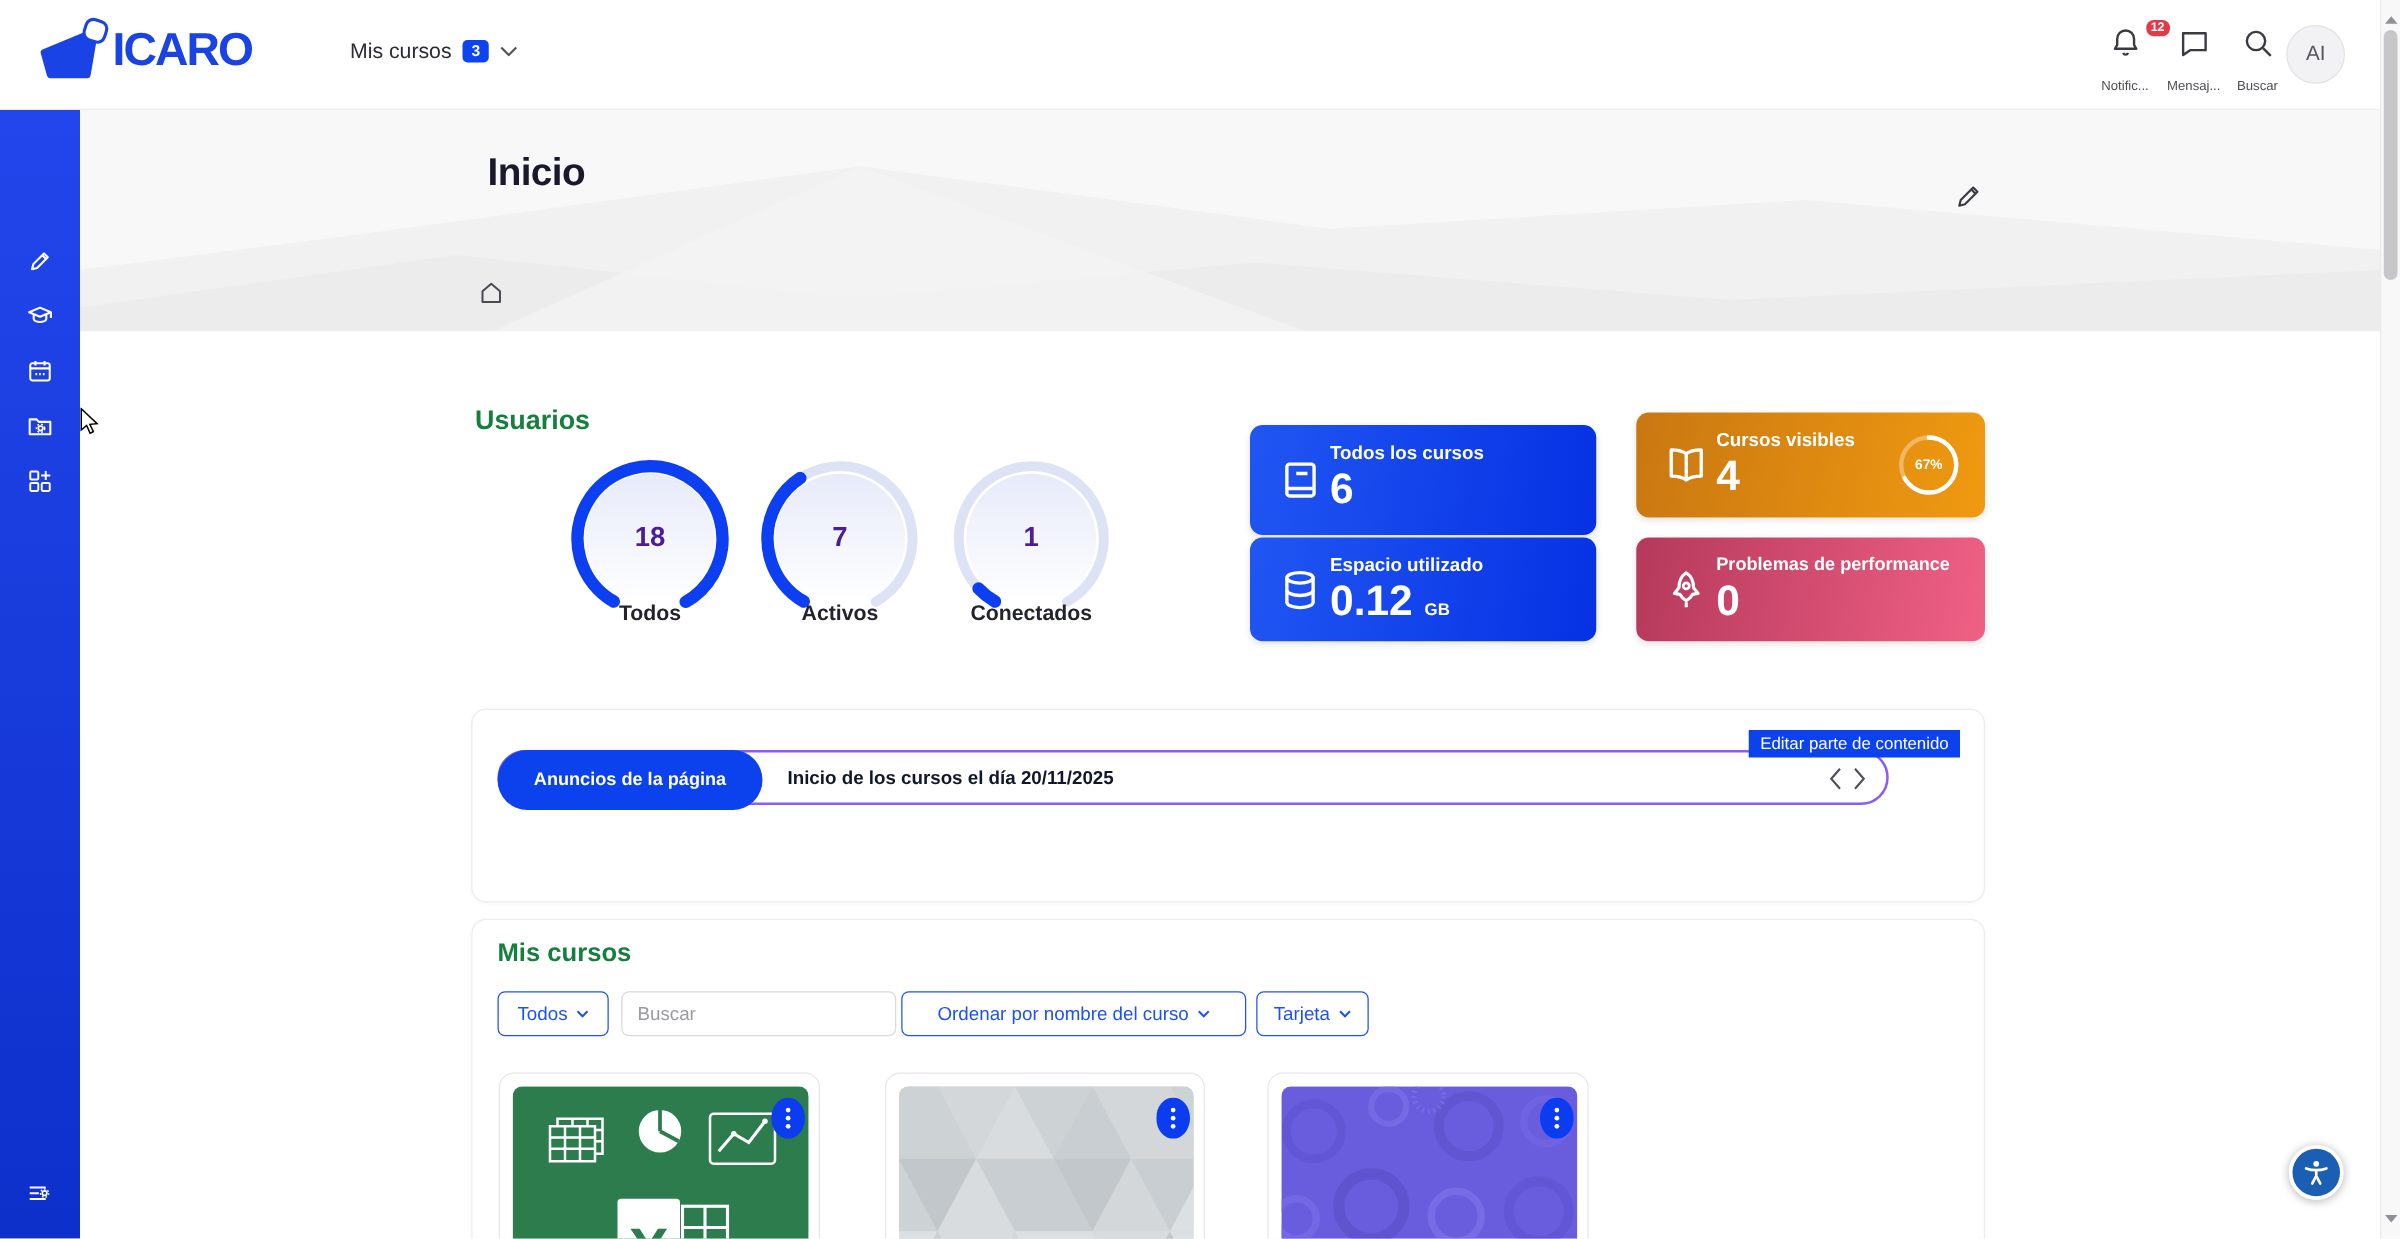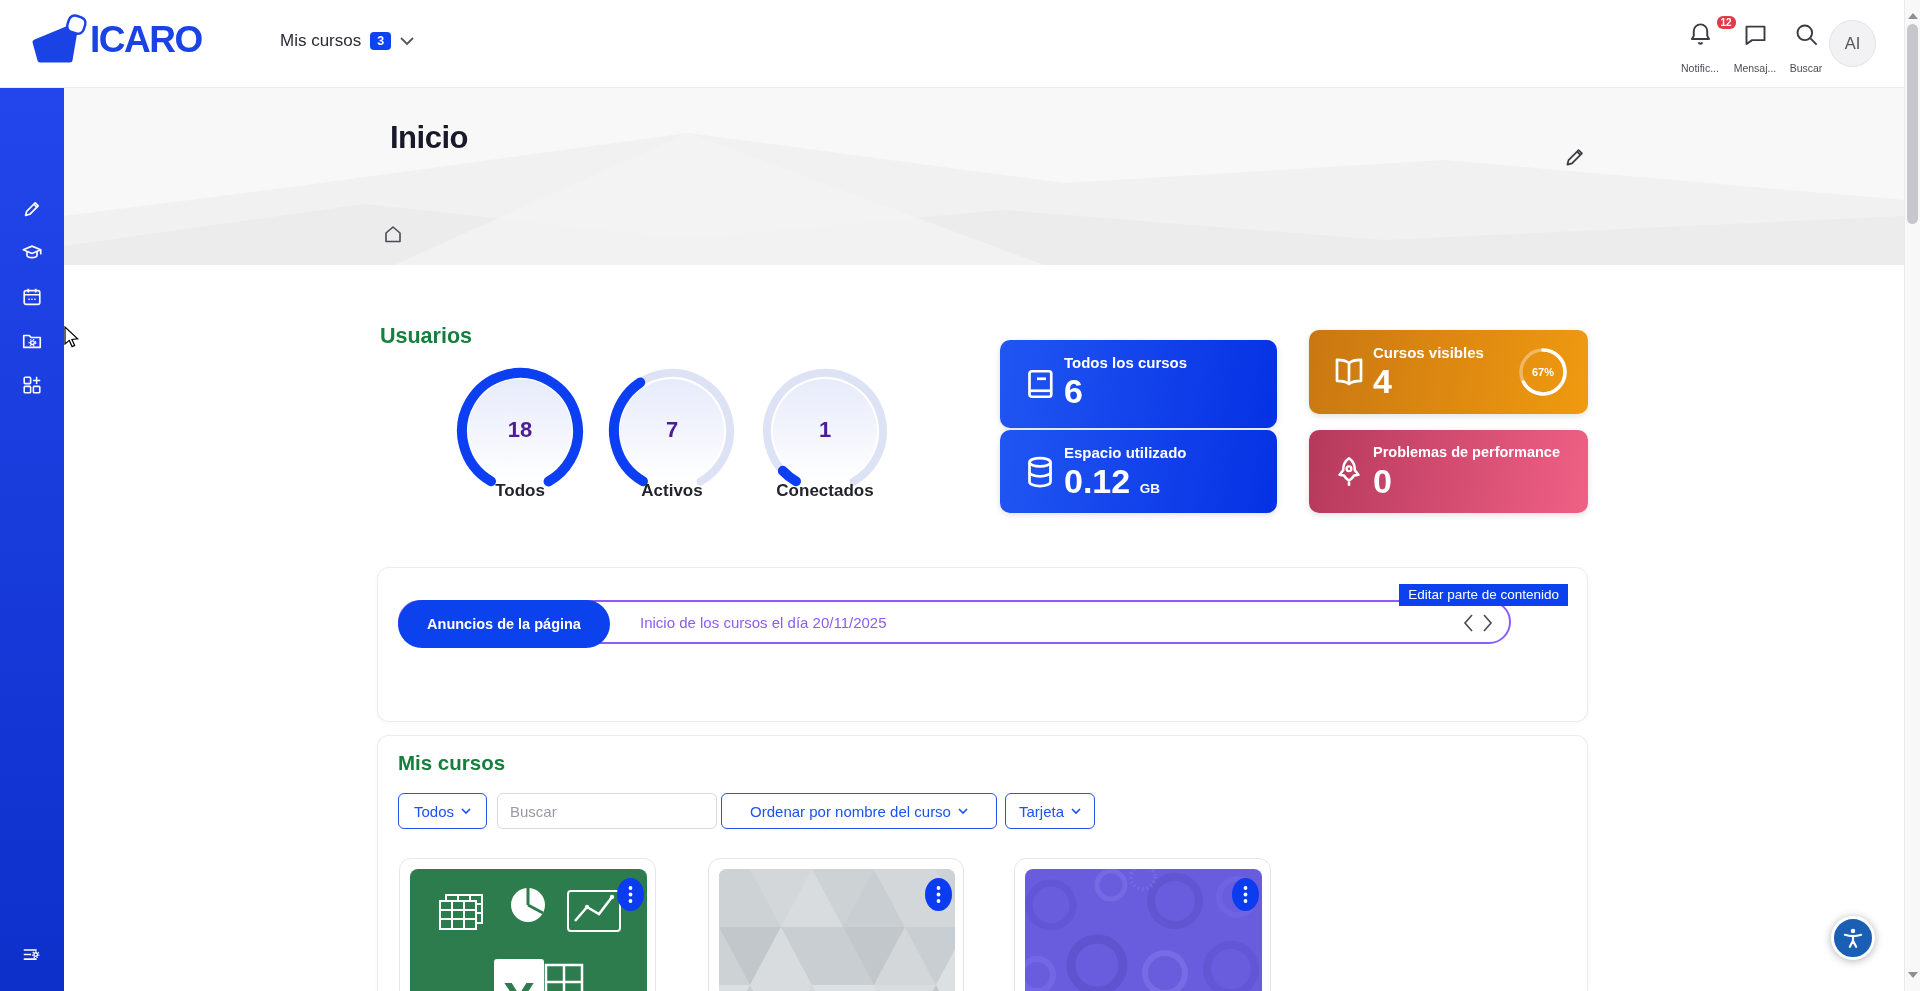--- a/index.html
+++ b/index.html
@@ -41,21 +41,21 @@
   .stat-title { position:absolute; left:64px; top:14px; font-size:15px; font-weight:700; white-space:nowrap; }
   .stat-value { position:absolute; left:64px; top:33px; font-size:34px; font-weight:800; line-height:1.1; }
   .stat-unit { font-size:13.5px; font-weight:700; }
   .ring-wrap { position:absolute; right:14px; top:11px; width:62px; height:62px; }
   .ring-text { position:absolute; top:0; left:0; width:62px; height:62px; display:flex; align-items:center; justify-content:center; font-size:11px; font-weight:700; color:#fff; }
 
   
   .panel { position:absolute; background:#fff; border:1px solid #ececf0; border-radius:12px; box-shadow:0 1px 4px rgba(0,0,0,.04); }
   .ann-bar { position:absolute; left:20px; top:32px; width:1113px; height:44px; border:2px solid #8b5cf6; border-radius:23px; }
   .ann-pill { position:absolute; left:-2px; top:-2px; width:212px; height:48px; background:#0c41ee; border-radius:24px; color:#fff; font-size:14.5px; font-weight:700; display:flex; align-items:center; justify-content:center; cursor:pointer; }
-  .ann-text { position:absolute; left:240px; top:0; height:44px; line-height:42px; color:#8b5cf6; font-size:15px; }
+  .ann-text { position:absolute; left:230px; top:0; height:44px; line-height:42px; color:#0f172a; font-size:15px;font-weight:bold; }
   .ann-arrows { position:absolute; right:16px; top:11px; display:flex; gap:8px; }
   .ann-arrows svg { cursor:pointer; }
   .edit-label { position:absolute; right:19px; top:16px; background:#0c41ee; color:#fff; font-size:13.5px; padding:3px 9px 4px; z-index:3; }
 
   
   .filter-btn { position:absolute; top:57px; height:36px; background:#fff; border:1.5px solid #2153ee; border-radius:6px; color:#1c52ee; font-size:15px; display:flex; align-items:center; justify-content:center; gap:7px; cursor:pointer; }
   .search-input { position:absolute; top:57px; left:119px; width:220px; height:36px; border:1px solid #d9d9de; border-radius:6px; font-size:15px; color:#3a3a42; padding:0 12px; font-family:"Liberation Sans",sans-serif; }
   .search-input::placeholder { color:#9a9aa2; }
   .course-card { position:absolute; top:122px; width:257px; height:260px; background:#fff; border:1px solid #e7e7eb; border-radius:12px; padding:10px; cursor:pointer; }
   .course-thumb { position:relative; width:237px; height:240px; border-radius:8px; overflow:hidden; }

